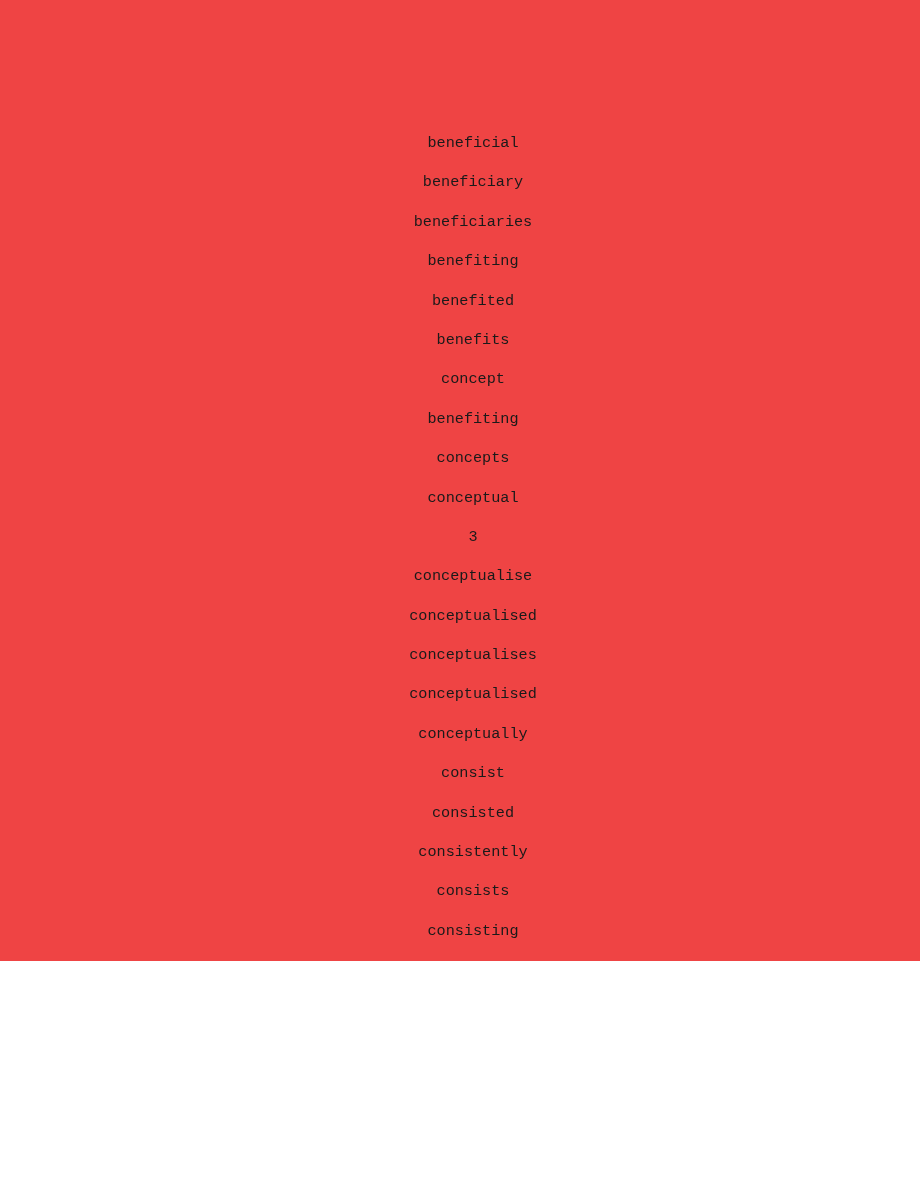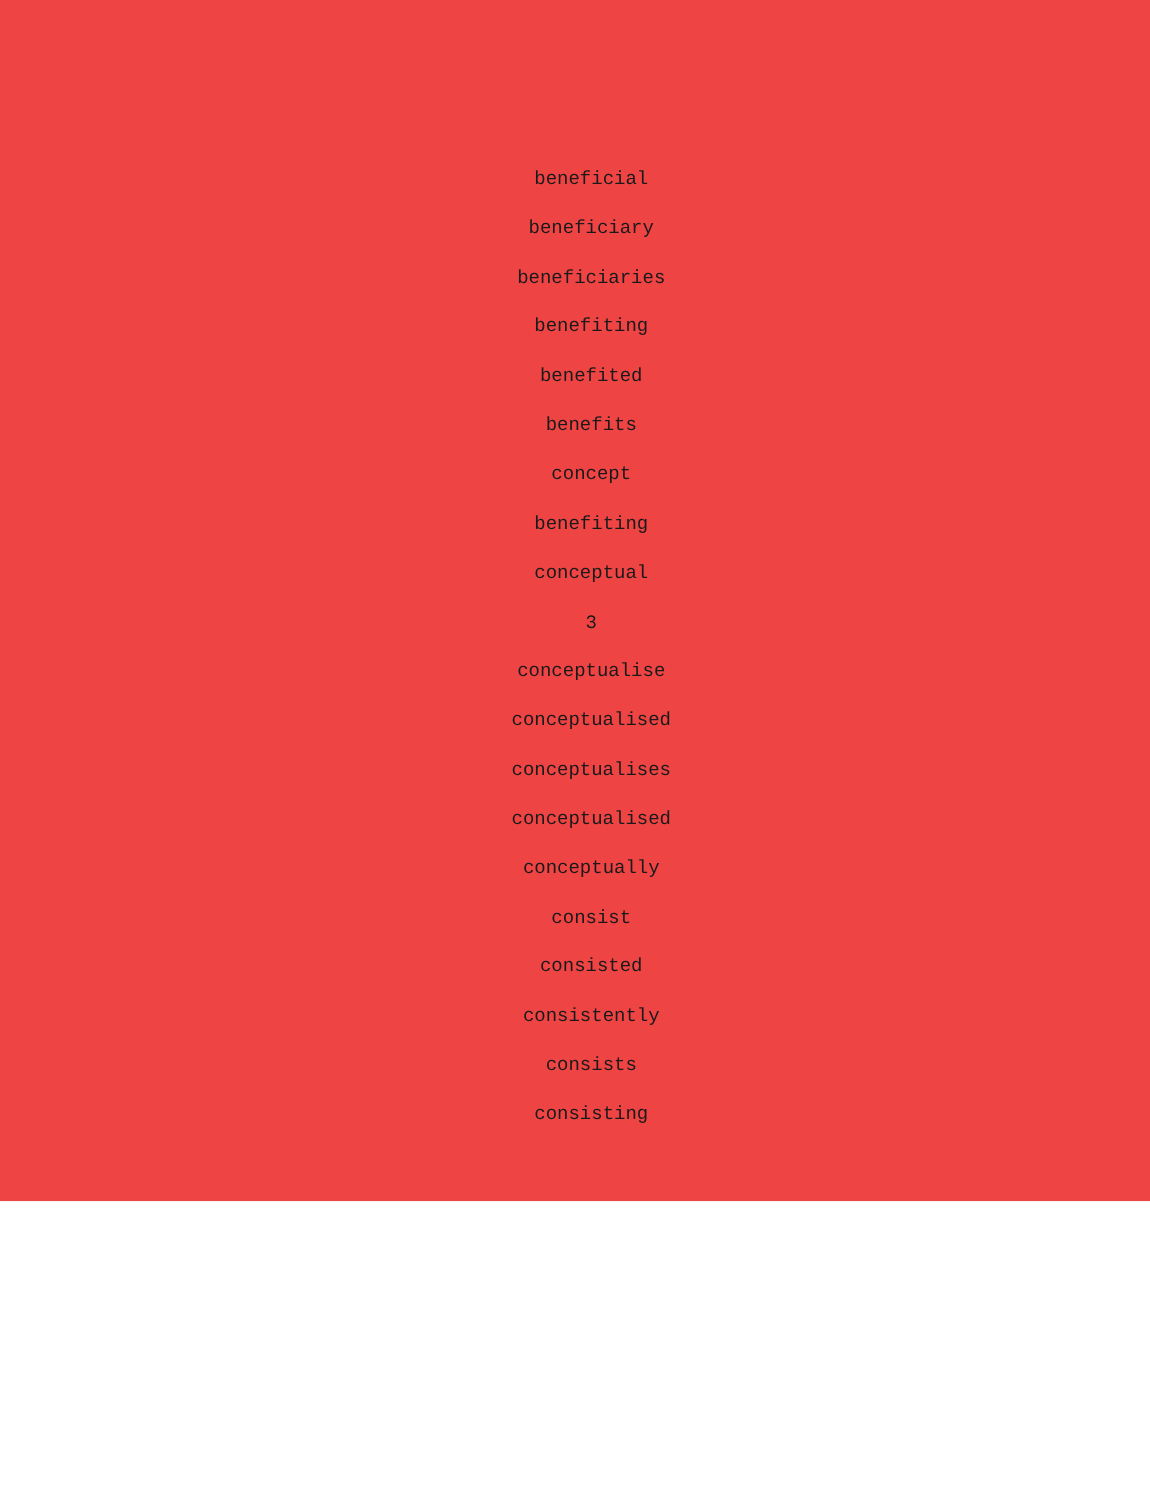--- a/index.html
+++ b/index.html
@@ -43,20 +43,21 @@
 <div class="page">
   <div class="content-column" id="word-list">
       <div class="word-line">beneficial</div>
       <div class="word-line">beneficiary</div>
       <div class="word-line">beneficiaries</div>
       <div class="word-line">benefiting</div>
       <div class="word-line">benefited</div>
       <div class="word-line">benefits</div>
       <div class="word-line">concept</div>
       <div class="word-line">benefiting</div>
+      <div class="word-line">concepts</div>
       <div class="word-line">conceptual</div>
       <div class="word-line numeric">3</div>
       <div class="word-line">conceptualise</div>
       <div class="word-line">conceptualised</div>
       <div class="word-line">conceptualises</div>
       <div class="word-line">conceptualised</div>
       <div class="word-line">conceptually</div>
       <div class="word-line">consist</div>
       <div class="word-line">consisted</div>
       <div class="word-line">consistently</div>

